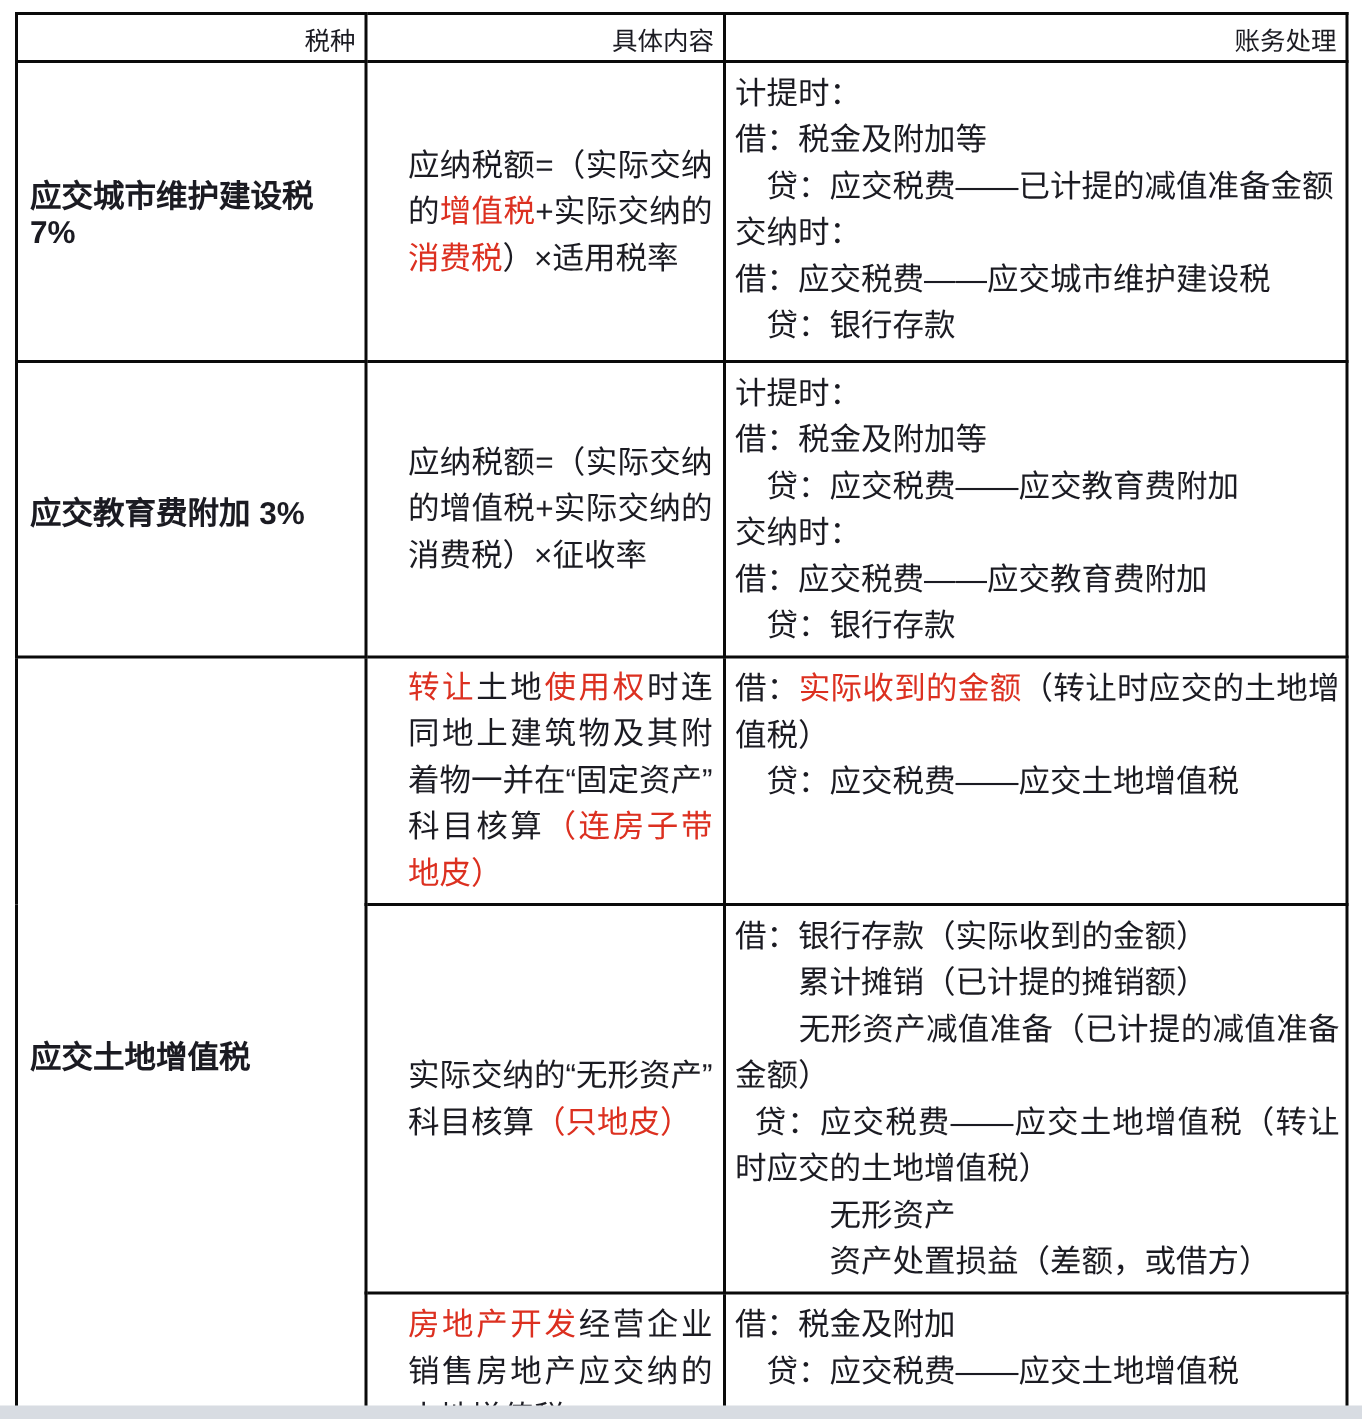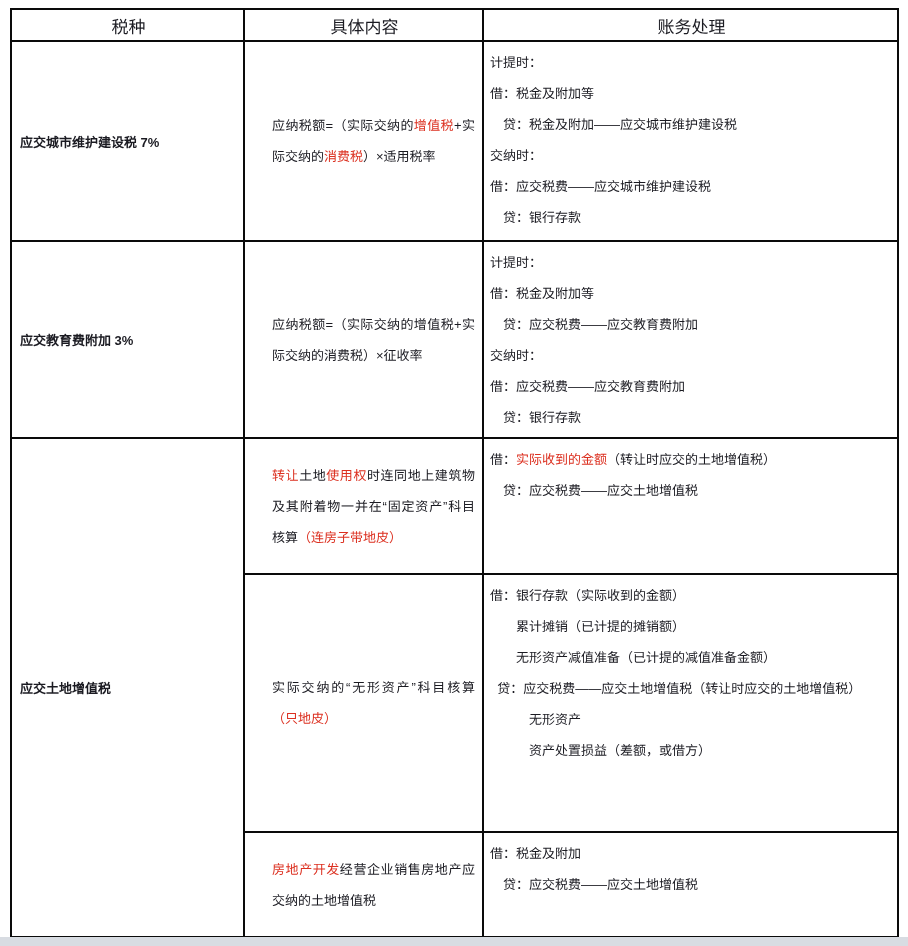--- a/index.html
+++ b/index.html
@@ -19,24 +19,24 @@
   table{
     border-collapse:collapse;table-layout:fixed;
     position:absolute;left:10px;top:8px;width:887px;
   }
   th,td{
     border:2px solid var(--border);
     overflow:hidden;
     font-weight:400;
   }
   th{
-    font-size:17px;text-align:center;height:28px;
+    font-size:17px;text-align:right;height:28px;
     padding:1px 6px 1px 8px;vertical-align:middle;
   }
-  td{font-size:13px;padding:3px 6px;border-radius:17px;}
+  td{font-size:21px;padding:3px 6px;border-radius:17px;}
   tr.row-main1{height:200px;}
   tr.row-main2{height:197px;}
   tr.row-sub1{height:136px;}
   tr.row-sub2{height:258px;}
   tr.row-sub3{height:105px;}
   .namecell{vertical-align:middle;padding-left:8px;font-weight:bold;}
   .contentcell{vertical-align:middle;text-align:justify;padding:4px 7px;}
   .acctcell{vertical-align:top;text-align:justify;padding:5px 4px 4px 6px;}
   .tline{white-space:pre-wrap;line-height:31px;}
   .contentcell .tline{line-height:31px;margin-left:20px;}
@@ -64,21 +64,21 @@
   </thead>
   <tbody>
     <tr class="row-main1">
       <td class="namecell">应交城市维护建设税 7%</td>
       <td class="contentcell">
           <div class="tline"><span>应纳税额=（实际交纳的</span><span class="red">增值税</span><span>+实际交纳的</span><span class="red">消费税</span><span>）×适用税率</span></div>
         </td>
       <td class="acctcell">
           <div class="tline"><span>计提时：</span></div>
           <div class="tline"><span>借：税金及附加等</span></div>
-          <div class="tline"><span>　贷：税金及附加——应交城市维护建设税</span></div>
+          <div class="tline"><span>　贷：应交税费——已计提的减值准备金额</span></div>
           <div class="tline"><span>交纳时：</span></div>
           <div class="tline"><span>借：应交税费——应交城市维护建设税</span></div>
           <div class="tline"><span>　贷：银行存款</span></div>
         </td>
     </tr>
     <tr class="row-main2">
       <td class="namecell">应交教育费附加 3%</td>
       <td class="contentcell">
           <div class="tline"><span>应纳税额=（实际交纳的增值税+实际交纳的消费税）×征收率</span></div>
         </td>

